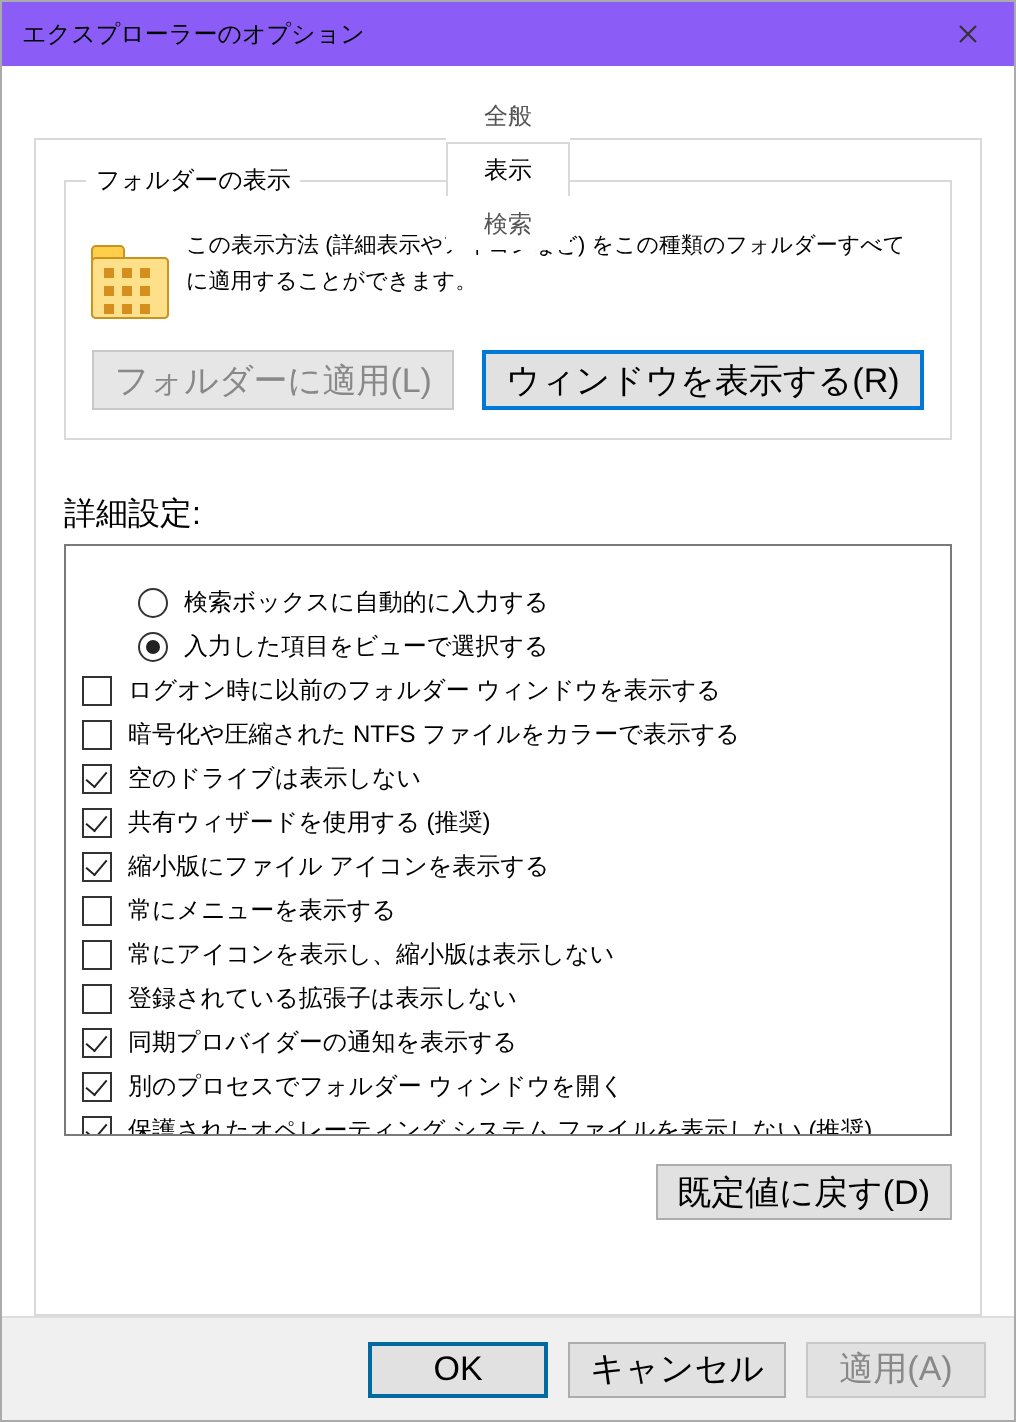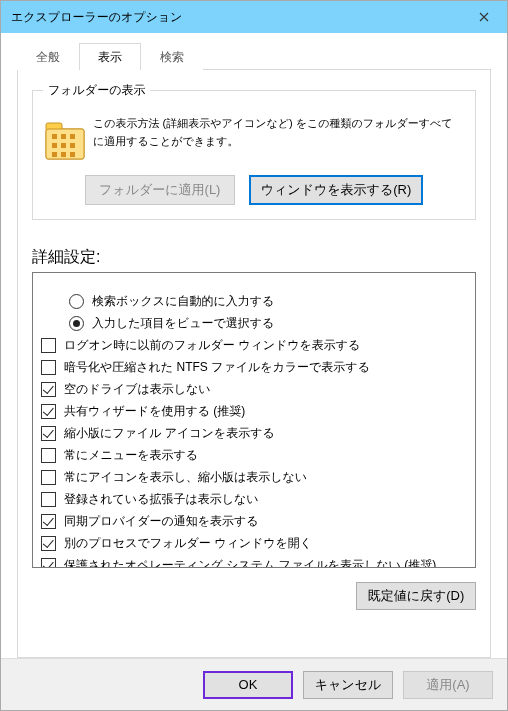--- a/index.html
+++ b/index.html
@@ -18,45 +18,46 @@
     border: 1px solid #aaa;
     background: #fff;
     display: flex;
     flex-direction: column;
   }
   .titlebar {
     height: 32px;
     display: flex;
     align-items: center;
     padding: 0 0 0 10px;
-    background: #7dd3fc;
+    background: #8b5cf6;
   }
   .titlebar-title { flex: 1; font-size: 12px; }
   .titlebar-close {
     width: 46px;
     height: 30px;
     display: flex;
     align-items: center;
     justify-content: center;
     color: #333;
   }
   .titlebar-close svg { width: 10px; height: 10px; }
   .client {
     flex: 1;
     background: #fff;
     padding: 10px 16px 0 16px;
     display: flex;
     flex-direction: column;
   }
   .tabs {
     display: flex;
-    align-items: flex-end;
+    align-items: center;
     height: 26px;
     position: relative;
     z-index: 2;
+    flex-direction: column;
   }
   .tab {
     padding: 5px 18px 4px 18px;
     font-size: 12px;
     border: 1px solid transparent;
     border-bottom: none;
     background: #fff;
     color: #555;
     position: relative;
     top: 1px;
@@ -109,21 +110,21 @@
     display: flex;
     gap: 14px;
     justify-content: center;
     margin-top: 14px;
   }
   .btn {
     min-width: 150px;
     height: 30px;
     border: 1px solid #adadad;
     background: #e1e1e1;
-    font-size: 13px;
+    font-size: 17px;
     font-family: inherit;
     cursor: default;
     padding: 0 10px;
   }
   .btn.disabled {
     color: #888;
     background: #e6e6e6;
     border-color: #c8c8c8;
   }
   .btn.accent {
@@ -194,21 +195,21 @@
     height: 52px;
     background: #f0f0f0;
     border-top: 1px solid #ddd;
     display: flex;
     justify-content: flex-end;
     align-items: center;
     gap: 10px;
     padding: 0 14px;
   }
   .footer .btn { min-width: 90px; height: 28px; background: #e1e1e1; }
-  .footer .btn.default { border: 2px solid #6d28d9; }
+  .footer .btn.default { border: 2px solid #0369a1; }
   .footer .btn.disabled { color: #888; }
 
   
   .listbox::-webkit-scrollbar { width: 17px; }
   .listbox::-webkit-scrollbar-track { background: #f0f0f0; }
   .listbox::-webkit-scrollbar-thumb { background: #c2c2c2; }
   .listbox::-webkit-scrollbar-button:single-button {
     background: #f0f0f0; height: 17px; display: block;
   }
 </style>

